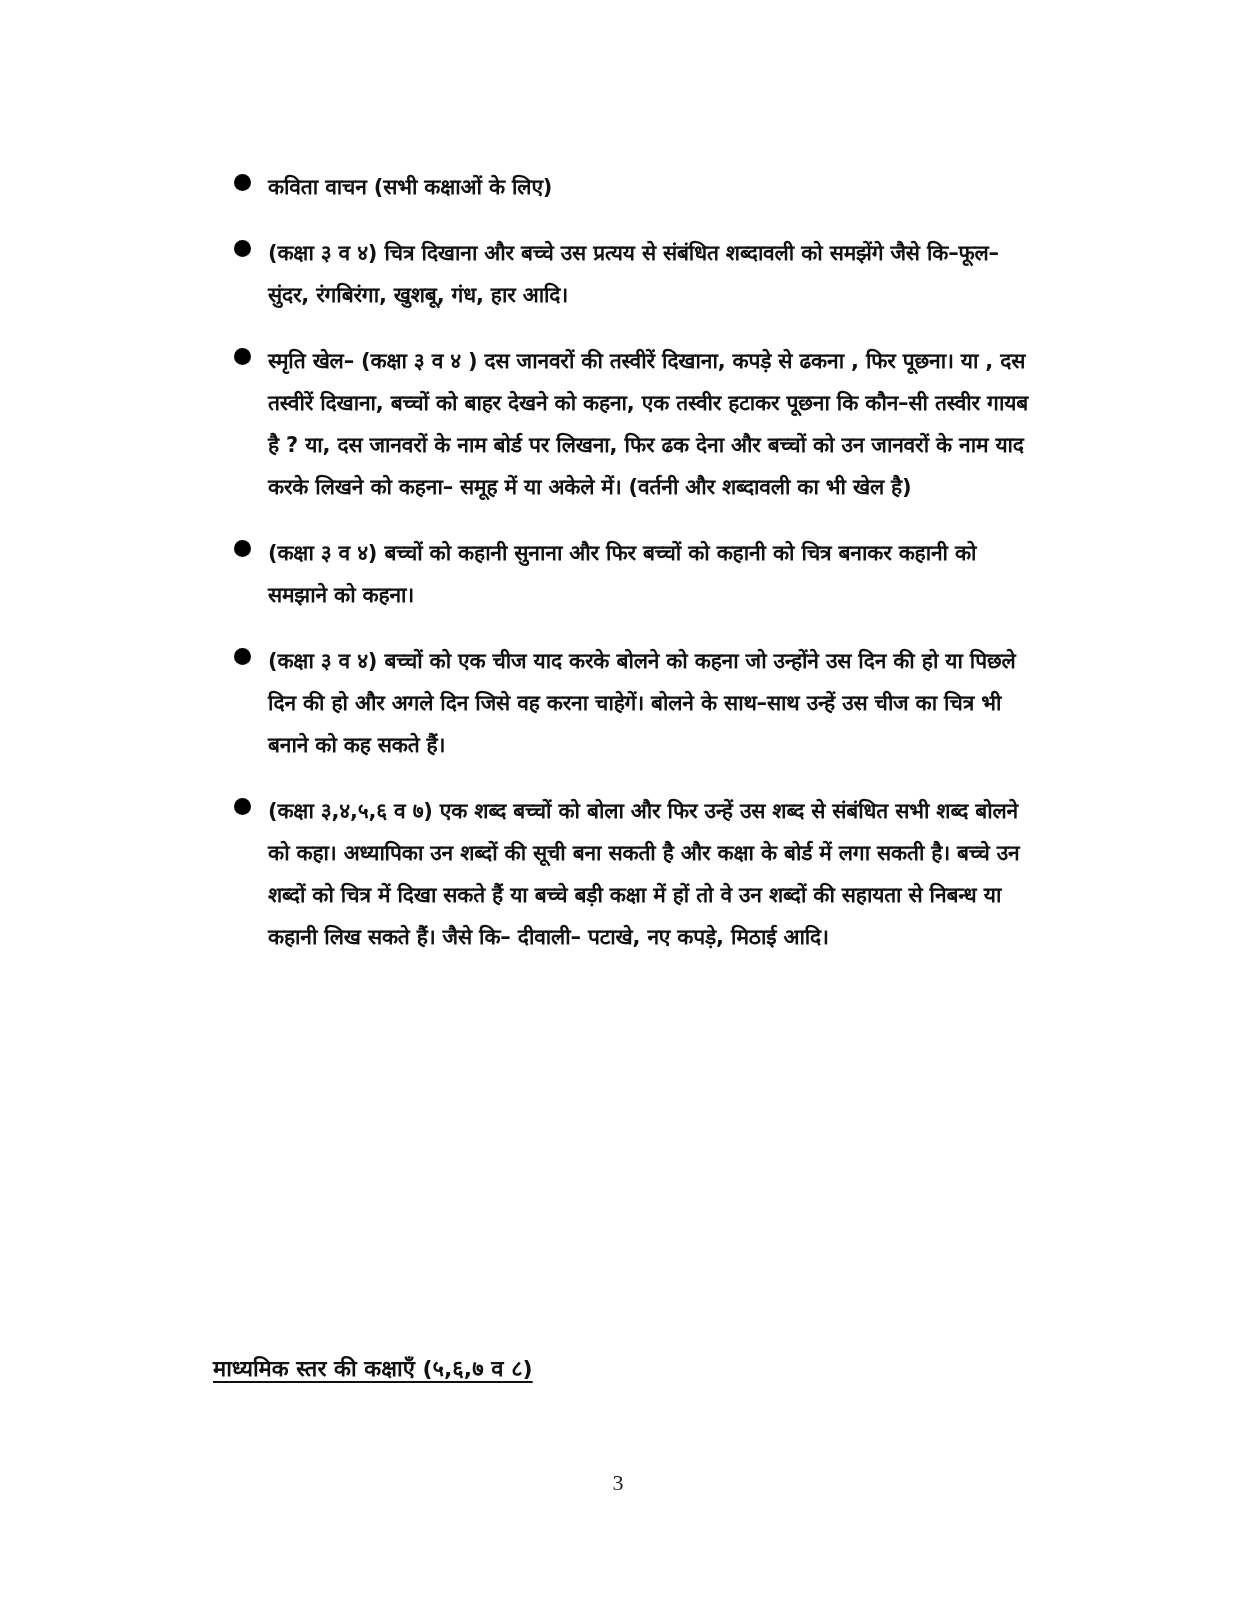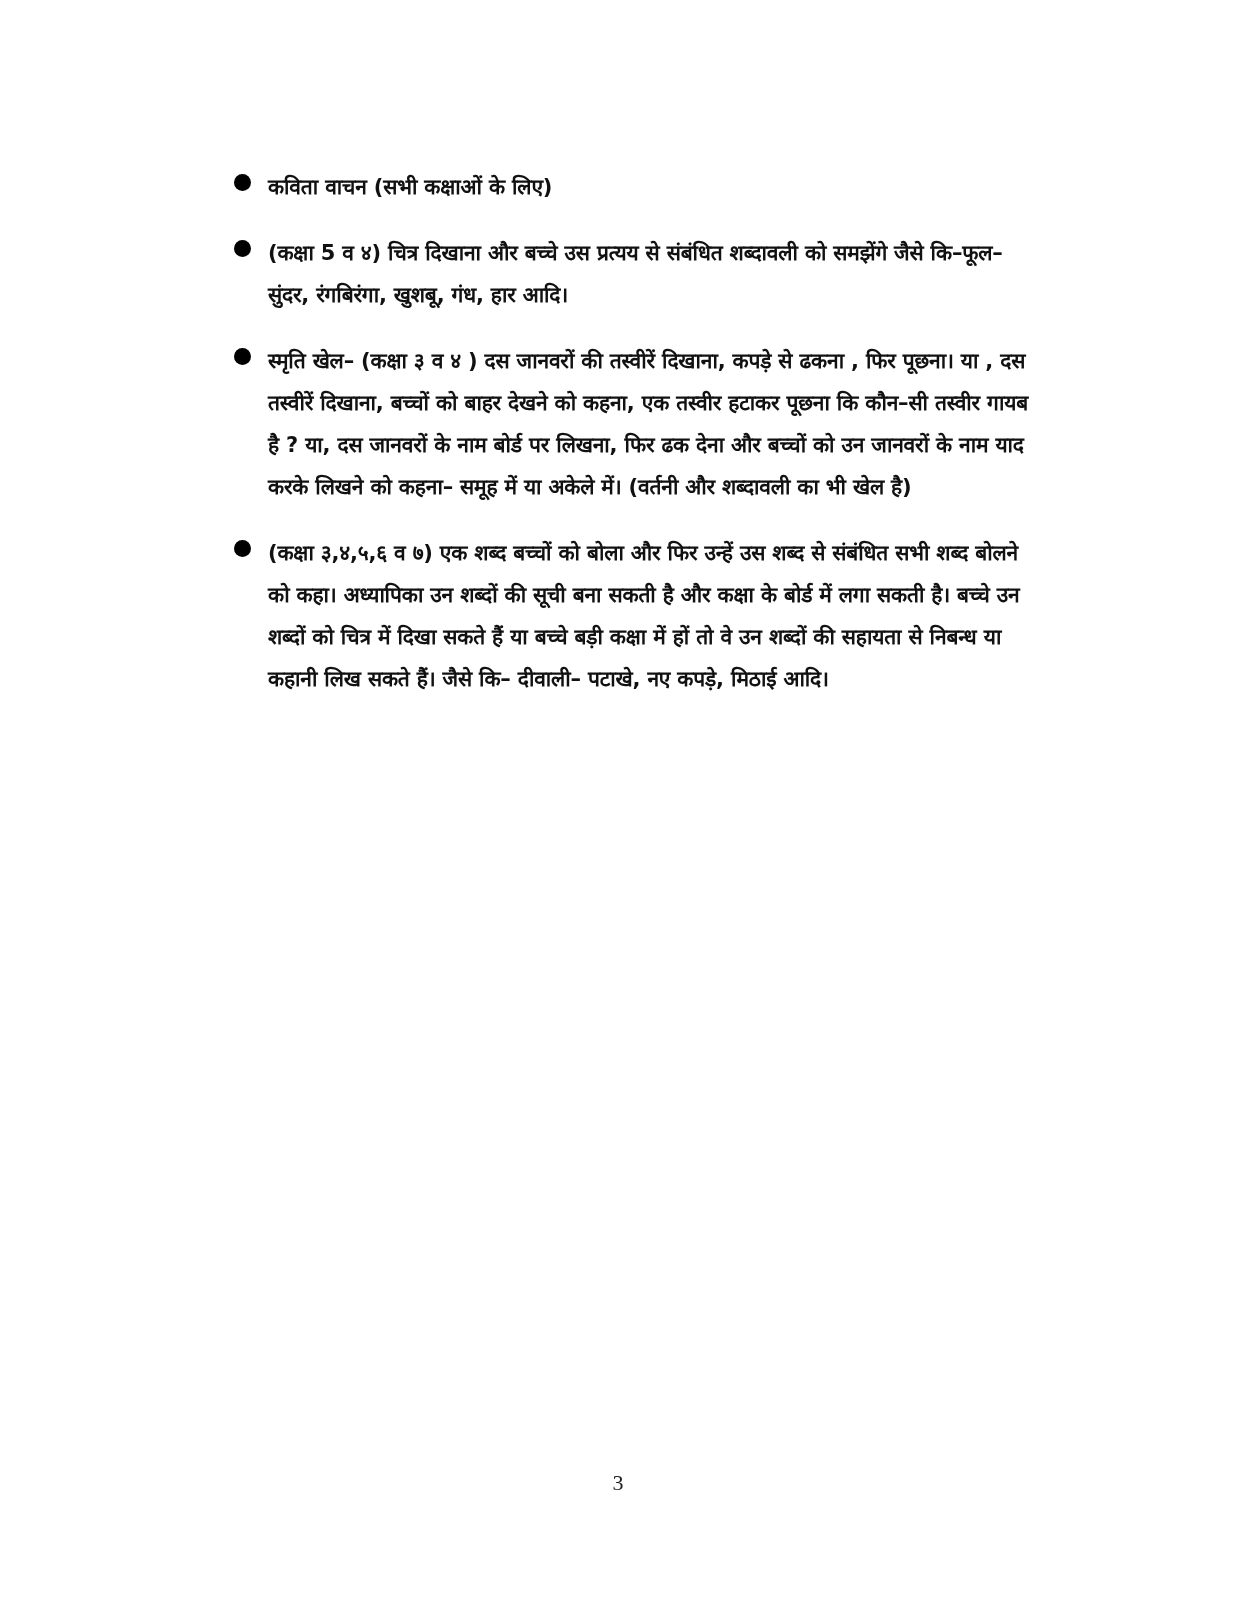--- a/index.html
+++ b/index.html
@@ -78,28 +78,37 @@
 
 <div class="page">
 
   <ul class="bullet-list">
     <li class="bullet-item">
       <span class="bullet-dot"></span>
       <span class="bullet-text">कविता वाचन (सभी कक्षाओं के लिए)</span>
     </li>
     <li class="bullet-item">
       <span class="bullet-dot"></span>
-      <span class="bullet-text">(कक्षा 5 व ४) चित्र दिखाना और बच्चे उस प्रत्यय से संबंधित शब्दावली को समझेंगे जैसे कि–फूल– सुंदर, रंगबिरंगा, खुशबू, गंध, हार आदि।</span>
+      <span class="bullet-text">(कक्षा ३ व ४) चित्र दिखाना और बच्चे उस प्रत्यय से संबंधित शब्दावली को समझेंगे जैसे कि–फूल– सुंदर, रंगबिरंगा, खुशबू, गंध, हार आदि।</span>
     </li>
     <li class="bullet-item">
       <span class="bullet-dot"></span>
       <span class="bullet-text">स्मृति खेल– (कक्षा ३ व ४ ) दस जानवरों की तस्वीरें दिखाना, कपड़े से ढकना , फिर पूछना। या , दस तस्वीरें दिखाना, बच्चों को बाहर देखने को कहना, एक तस्वीर हटाकर पूछना कि कौन–सी तस्वीर गायब है ? या, दस जानवरों के नाम बोर्ड पर लिखना, फिर ढक देना और बच्चों को उन जानवरों के नाम याद करके लिखने को कहना– समूह में या अकेले में। (वर्तनी और शब्दावली का भी खेल है)</span>
     </li>
     <li class="bullet-item">
       <span class="bullet-dot"></span>
+      <span class="bullet-text">(कक्षा ३ व ४)  बच्चों को कहानी सुनाना और फिर बच्चों को कहानी को चित्र बनाकर कहानी को समझाने को कहना।</span>
+    </li>
+    <li class="bullet-item">
+      <span class="bullet-dot"></span>
+      <span class="bullet-text">(कक्षा ३ व ४) बच्चों को एक चीज याद करके बोलने को कहना जो उन्होंने उस दिन की हो या पिछले दिन की हो और अगले दिन जिसे वह करना चाहेगें। बोलने के साथ–साथ उन्हें उस चीज का चित्र भी बनाने को कह सकते हैं।</span>
+    </li>
+    <li class="bullet-item">
+      <span class="bullet-dot"></span>
       <span class="bullet-text">(कक्षा ३,४,५,६ व ७) एक शब्द बच्चों को बोला और फिर उन्हें उस शब्द से संबंधित सभी शब्द बोलने को कहा। अध्यापिका उन शब्दों की सूची बना सकती है और कक्षा के बोर्ड में लगा सकती है। बच्चे उन शब्दों को चित्र में दिखा सकते हैं या बच्चे बड़ी कक्षा में हों तो वे उन शब्दों की सहायता से निबन्ध या कहानी लिख सकते हैं। जैसे कि– दीवाली– पटाखे, नए कपड़े, मिठाई आदि।</span>
     </li>
   </ul>
 
+  <div class="section-heading">माध्यमिक स्तर की कक्षाएँ (५,६,७ व ८)</div>
 
   <div class="page-number">3</div>
 
 </div>
 
 </body></html>

